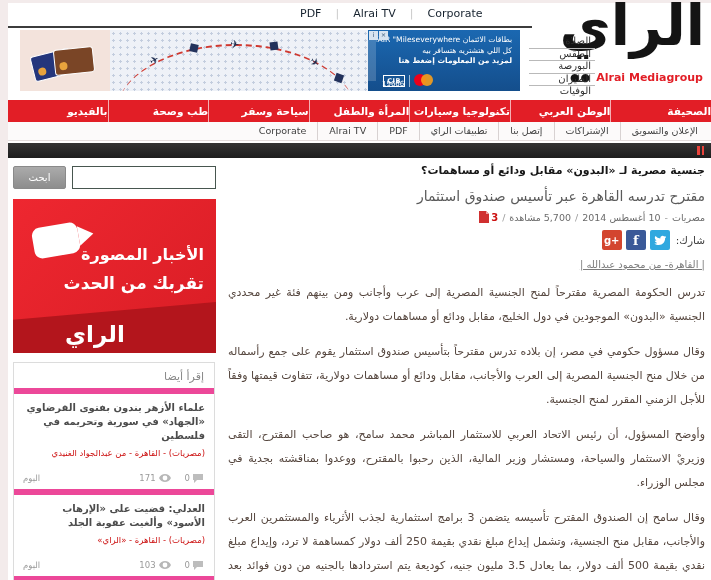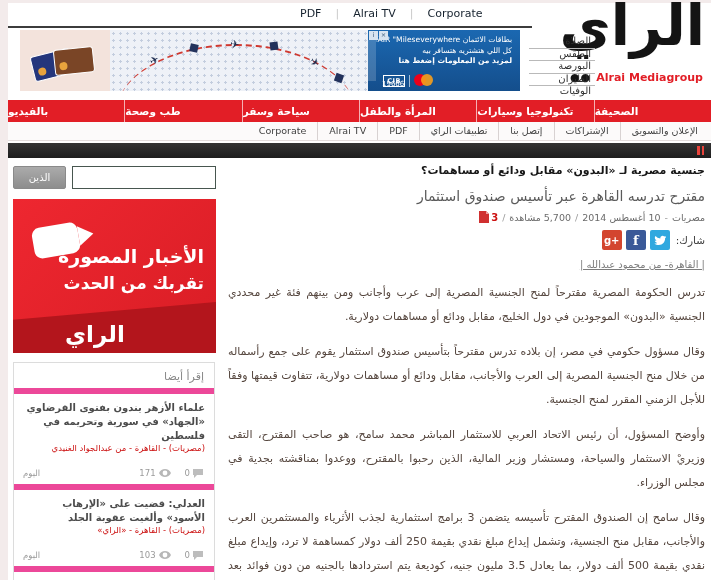--- a/index.html
+++ b/index.html
@@ -56,21 +56,21 @@
   .logo-divider { width:1px; height:12px; background:rgba(255,255,255,.6); }
   .mc-circles { position:relative; width:20px; height:13px; }
   .mcc { position:absolute; width:12px; height:12px; border-radius:50%; }
   .mcc-red { left:0; background:#eb001b; }
   .mcc-org { left:7px; background:#f79e1b; opacity:.9; }
   .ad-phone { position:absolute; left:14px; bottom:3px; font-size:7px; direction:ltr; }
   .ad-strip { position:absolute; left:0; top:10px; bottom:10px; width:8px; background:rgba(255,255,255,.18); }
 
   
   .rednav { position:absolute; left:8px; top:100px; right:0; height:22px; background:#e21e26; display:flex; direction:rtl; }
-  .rednav-item { flex:1; text-align:left; line-height:22px; font-size:10.5px; font-weight:bold; color:#fff; white-space:nowrap; overflow:hidden; cursor:pointer; border-left:1px solid rgba(255,255,255,.65); }
+  .rednav-item { flex:1; text-align:right; line-height:22px; font-size:10.5px; font-weight:bold; color:#fff; white-space:nowrap; overflow:hidden; cursor:pointer; border-left:1px solid rgba(255,255,255,.65); }
   .rednav-item:last-child { border-left:none; }
   .rednav-item.active { background:#f2eded; color:#8c1b20; }
 
   .subnav { position:absolute; left:8px; top:122px; right:0; height:19px; background:#fcfafa; border-bottom:1px solid #e4dddd; display:flex; direction:rtl; justify-content:flex-start; padding-right:2px; }
   .subnav-item { font-size:9.5px; color:#3f3f3f; line-height:18px; padding:0 11px; white-space:nowrap; cursor:pointer; border-left:1px solid #d8d2d2; }
   .subnav-item:last-child { border-left:none; }
 
   
   .ticker { position:absolute; left:8px; top:143px; right:0; height:15px; background:linear-gradient(#343434,#1d1d1d); }
   .pause-icon { position:absolute; right:7px; top:3px; display:flex; gap:2px; cursor:pointer; }
@@ -78,29 +78,29 @@
 
   
   .search-btn { position:absolute; left:13px; top:166px; width:53px; height:23px; background:linear-gradient(#ababab,#8d8d8d); border:1px solid #8a8a8a; border-radius:2px; color:#fff; font-size:10px; text-align:center; line-height:21px; cursor:pointer; }
   .search-input { position:absolute; left:72px; top:166px; width:144px; height:23px; border:1px solid #47564f; background:#fff; font-size:11px; padding:0 5px; direction:rtl; font-family:"DejaVu Sans",sans-serif; }
 
   .promo { position:absolute; left:13px; top:199px; width:203px; height:154px; background:linear-gradient(135deg,#ee2730,#d91d25); overflow:hidden; cursor:pointer; }
   .promo-band { position:absolute; left:-12px; right:-12px; bottom:-18px; height:60px; background:#b3151c; transform:rotate(-5deg); }
   .promo-cam { position:absolute; left:20px; top:26px; transform:rotate(-10deg); }
   .cam-body { width:46px; height:31px; background:#fff; border-radius:8px; }
   .cam-lens { position:absolute; left:46px; top:5px; width:0; height:0; border-top:10px solid transparent; border-bottom:10px solid transparent; border-left:15px solid #fff; }
-  .promo-t1 { position:absolute; right:12px; top:46px; color:#fff; font-size:19px; font-weight:bold; direction:rtl;margin-left:23px; }
+  .promo-t1 { position:absolute; right:12px; top:46px; color:#fff; font-size:16px; font-weight:bold; direction:rtl;margin-left:23px; }
   .promo-t2 { position:absolute; right:12px; top:74px; color:#fff; font-size:17px; font-weight:bold; direction:rtl; }
   .promo-logo { position:absolute; left:52px; bottom:6px; color:#fff; font-size:23px; font-weight:bold; }
 
   .readalso { position:absolute; left:13px; top:362px; width:202px; height:240px; background:#fff; border:1px solid #dcdcdc; }
   .readalso-title { direction:rtl; text-align:right; padding:7px 10px 5px; color:#8a8a8a; font-size:11px; }
   .ra-item { padding:7px 9px 6px; border-top:6px solid #ec4899; }
   .ra-item-title { direction:rtl; text-align:right; font-size:10px; font-weight:bold; color:#4c4c4c; line-height:14px; cursor:pointer; }
-  .ra-byline { direction:rtl; text-align:right; font-size:8.5px; color:#cc1111; }
+  .ra-byline { direction:rtl; text-align:right; font-size:8.5px; color:#cc1111; margin-top:5px; }
   .ra-stats { display:flex; align-items:center; margin-top:15px; font-size:8.5px; color:#9a9a9a; }
   .ra-time { flex:0 0 auto;font-family:Liberation Serif, serif; }
   .ra-views { margin-left:auto; margin-right:14px; display:flex; align-items:center; gap:3px; }
   .ra-comments { display:flex; align-items:center; gap:3px; margin-right:2px; }
   .ra-ico { opacity:.75; }
 
   
   .article { position:absolute; left:228px; top:161px; width:477px; direction:rtl; text-align:right; }
   .article-title { font-size:11px; font-weight:bold; color:#161616; line-height:20px; }
   .article-subtitle { margin-top:7px; font-size:14px; color:#5a5a5a; }
@@ -181,20 +181,21 @@
             <span class="mcc mcc-org"></span>
         </span>
       </div>
       <div class="ad-phone">19666</div>
       <div class="ad-strip"></div>
     </div>
   </div>
 
   <div class="rednav">
     <div class="rednav-item">الصحيفة</div>
+    <div class="rednav-item">الوطن العربي</div>
     <div class="rednav-item">تكنولوجيا وسيارات</div>
     <div class="rednav-item">المرأة والطفل</div>
     <div class="rednav-item">سياحة وسفر</div>
     <div class="rednav-item">طب وصحة</div>
     <div class="rednav-item">بالفيديو</div>
   </div>
   <div class="subnav">
     <div class="subnav-item">الإعلان والتسويق</div>
     <div class="subnav-item">الإشتراكات</div>
     <div class="subnav-item">إتصل بنا</div>
@@ -204,21 +205,21 @@
     <div class="subnav-item">Corporate</div>
   </div>
 
   <div class="ticker">
     <div class="pause-icon">
         <i></i>
         <i></i>
       </div>
   </div>
 
-  <div class="search-btn">الذين</div>
+  <div class="search-btn">ابحث</div>
   <input class="search-input" type="text" value="" style="">
 
   <div class="promo">
     <div class="promo-band"></div>
     <div class="promo-cam">
       <div class="cam-body"></div>
         <div class="cam-lens"></div>
     </div>
     <div class="promo-t1">الأخبار المصورة</div>
     <div class="promo-t2">تقربك من الحدث</div>

